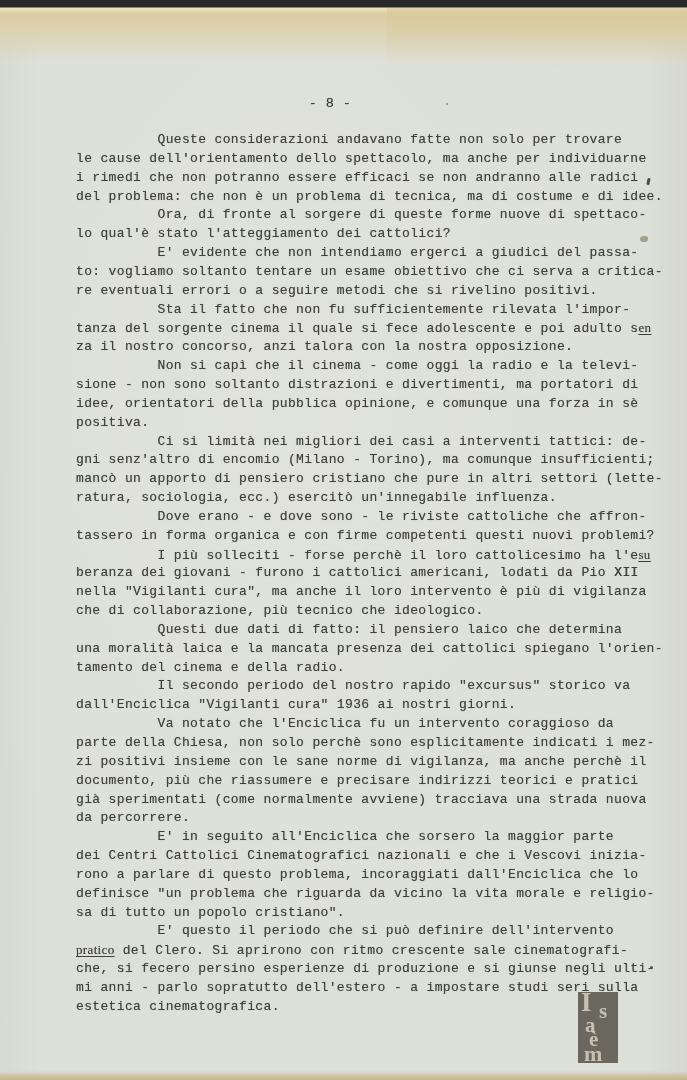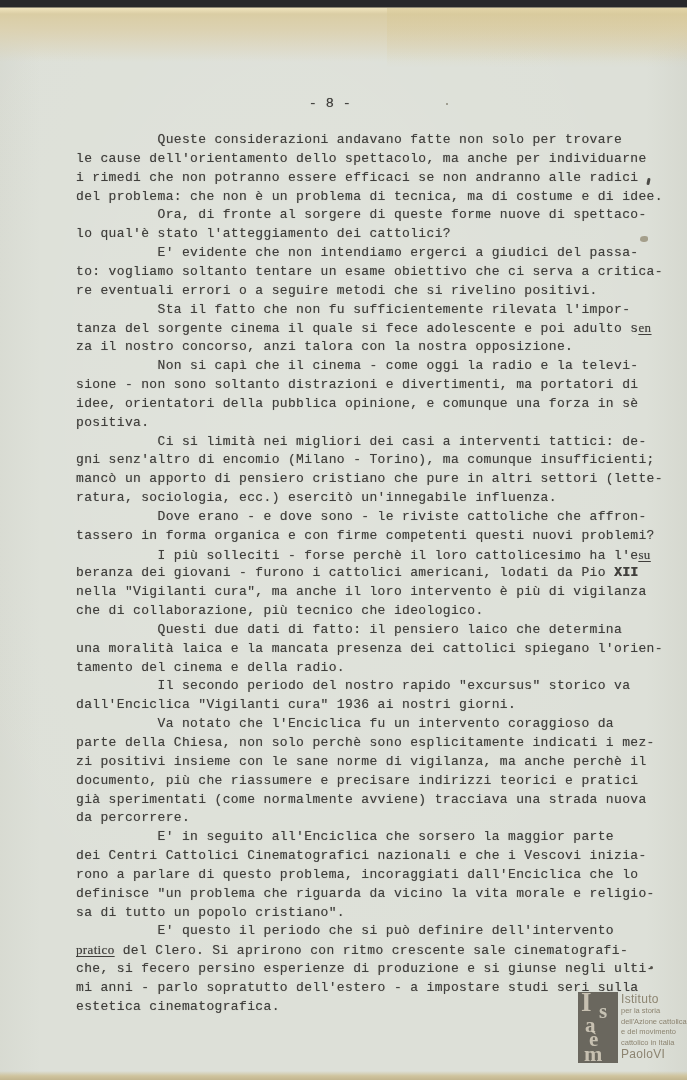--- a/index.html
+++ b/index.html
@@ -33,21 +33,21 @@
     text-shadow:0 0 0.7px rgba(62,61,58,0.55);
   }
   .doc-body {
     position:absolute; top:131px; left:76px; width:600px;
     font-size:13px; line-height:18.85px; letter-spacing:0.35px;
     color:#403f3c; white-space:pre;
     text-shadow:0 0 0.7px rgba(64,62,58,0.5);
   }
   .line { height:18.85px; }
   .u { text-decoration:underline; text-underline-offset:2px;font-family:Liberation Serif, serif; }
-  .b { font-weight:bold; text-shadow:0.5px 0 0 rgba(64,62,58,0.9); }
+  .b { font-weight:normal; text-shadow:0.5px 0 0 rgba(64,62,58,0.9); }
   
   .watermark { position:absolute; left:578px; top:992px; width:112px; height:74px; display:flex; pointer-events:none; }
   .wm-box {
     position:relative; width:40px; height:71px; flex:0 0 40px;
     background:rgba(78,73,64,0.80);
   }
   .wm-box span {
     position:absolute; font-family:"Liberation Serif","DejaVu Serif",serif;
     color:rgba(215,208,192,0.85); font-weight:bold; line-height:1;
   }
@@ -82,28 +82,20 @@
   <div class="doc-body"><div class="line"><span>          Queste considerazioni andavano fatte non solo per trovare</span></div><div class="line"><span>le cause dell'orientamento dello spettacolo, ma anche per individuarne</span></div><div class="line"><span>i rimedi che non potranno essere efficaci se non andranno alle radici</span></div><div class="line"><span>del problema: che non è un problema di tecnica, ma di costume e di idee.</span></div><div class="line"><span>          Ora, di fronte al sorgere di queste forme nuove di spettaco-</span></div><div class="line"><span>lo qual'è stato l'atteggiamento dei cattolici?</span></div><div class="line"><span>          E' evidente che non intendiamo ergerci a giudici del passa-</span></div><div class="line"><span>to: vogliamo soltanto tentare un esame obiettivo che ci serva a critica-</span></div><div class="line"><span>re eventuali errori o a seguire metodi che si rivelino positivi.</span></div><div class="line"><span>          Sta il fatto che non fu sufficientemente rilevata l'impor-</span></div><div class="line"><span>tanza del sorgente cinema il quale si fece adolescente e poi adulto s</span><span class="u">en</span></div><div class="line"><span>za il nostro concorso, anzi talora con la nostra opposizione.</span></div><div class="line"><span>          Non si capì che il cinema - come oggi la radio e la televi-</span></div><div class="line"><span>sione - non sono soltanto distrazioni e divertimenti, ma portatori di</span></div><div class="line"><span>idee, orientatori della pubblica opinione, e comunque una forza in sè</span></div><div class="line"><span>positiva.</span></div><div class="line"><span>          Ci si limità nei migliori dei casi a interventi tattici: de-</span></div><div class="line"><span>gni senz'altro di encomio (Milano - Torino), ma comunque insufficienti;</span></div><div class="line"><span>mancò un apporto di pensiero cristiano che pure in altri settori (lette-</span></div><div class="line"><span>ratura, sociologia, ecc.) esercitò un'innegabile influenza.</span></div><div class="line"><span>          Dove erano - e dove sono - le riviste cattoliche che affron-</span></div><div class="line"><span>tassero in forma organica e con firme competenti questi nuovi problemi?</span></div><div class="line"><span>          I più solleciti - forse perchè il loro cattolicesimo ha l'e</span><span class="u">su</span></div><div class="line"><span>beranza dei giovani - furono i cattolici americani, lodati da Pio </span><span class="b">XII</span></div><div class="line"><span>nella "Vigilanti cura", ma anche il loro intervento è più di vigilanza</span></div><div class="line"><span>che di collaborazione, più tecnico che ideologico.</span></div><div class="line"><span>          Questi due dati di fatto: il pensiero laico che determina</span></div><div class="line"><span>una moralità laica e la mancata presenza dei cattolici spiegano l'orien-</span></div><div class="line"><span>tamento del cinema e della radio.</span></div><div class="line"><span>          Il secondo periodo del nostro rapido "excursus" storico va</span></div><div class="line"><span>dall'Enciclica "Vigilanti cura" 1936 ai nostri giorni.</span></div><div class="line"><span>          Va notato che l'Enciclica fu un intervento coraggioso da</span></div><div class="line"><span>parte della Chiesa, non solo perchè sono esplicitamente indicati i mez-</span></div><div class="line"><span>zi positivi insieme con le sane norme di vigilanza, ma anche perchè il</span></div><div class="line"><span>documento, più che riassumere e precisare indirizzi teorici e pratici</span></div><div class="line"><span>già sperimentati (come normalmente avviene) tracciava una strada nuova</span></div><div class="line"><span>da percorrere.</span></div><div class="line"><span>          E' in seguito all'Enciclica che sorsero la maggior parte</span></div><div class="line"><span>dei Centri Cattolici Cinematografici nazionali e che i Vescovi inizia-</span></div><div class="line"><span>rono a parlare di questo problema, incoraggiati dall'Enciclica che lo</span></div><div class="line"><span>definisce "un problema che riguarda da vicino la vita morale e religio-</span></div><div class="line"><span>sa di tutto un popolo cristiano".</span></div><div class="line"><span>          E' questo il periodo che si può definire dell'intervento</span></div><div class="line"><span class="u">pratico</span><span> del Clero. Si aprirono con ritmo crescente sale cinematografi-</span></div><div class="line"><span>che, si fecero persino esperienze di produzione e si giunse negli ulti-</span></div><div class="line"><span>mi anni - parlo sopratutto dell'estero - a impostare studi seri sulla</span></div><div class="line"><span>estetica cinematografica.</span></div></div>
 
   <div class="watermark">
     <div class="wm-box">
         <span>I</span>
         <span>s</span>
         <span>a</span>
         <span>è</span>
         <span>m</span>
       </div>
-    <div class="wm-text">
-        <div class="wm-big">Istituto</div>
-        <div class="wm-line">per la storia</div>
-        <div class="wm-line">dell'Azione cattolica</div>
-        <div class="wm-line">e del movimento</div>
-        <div class="wm-line">cattolico in Italia</div>
-        <div class="wm-big">PaoloVI</div>
-      </div>
   </div>
 
   <div class="speck speck-1"></div>
   <div class="speck speck-2"></div>
   <div class="speck speck-3"></div>
   <div class="speck speck-4"></div>
 
   <div class="edge-bottom"></div>
 </div>
 

